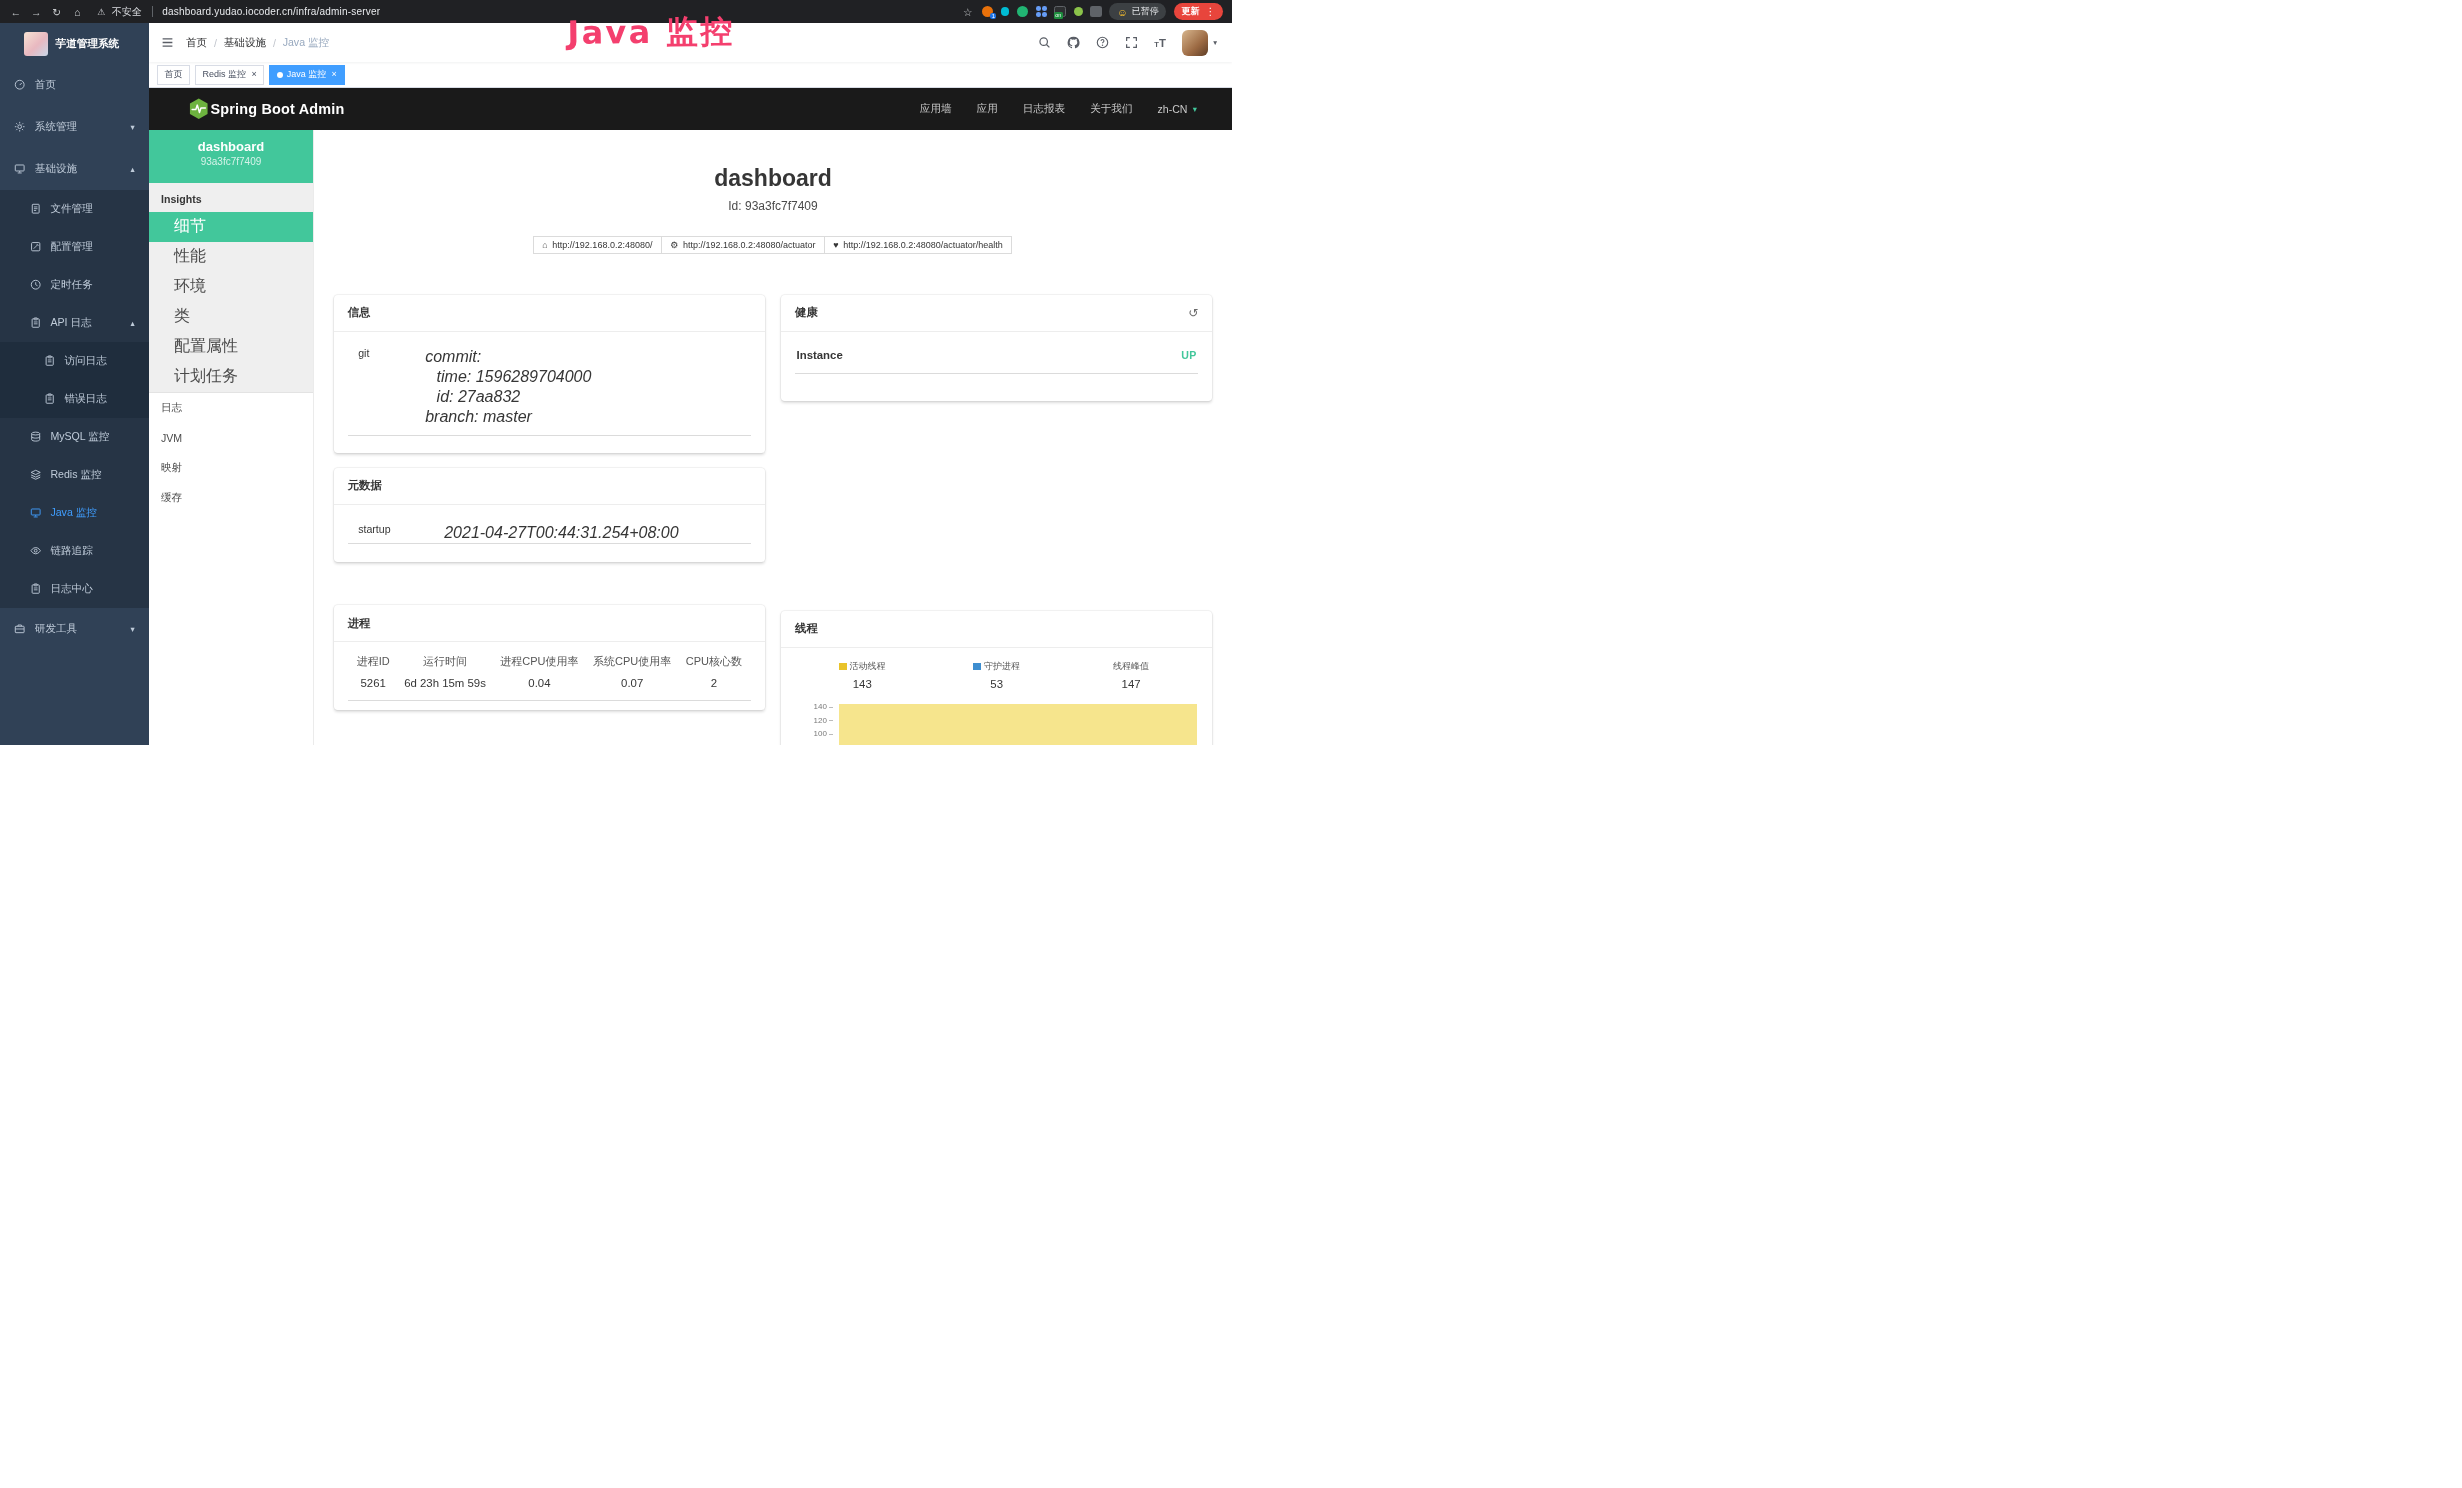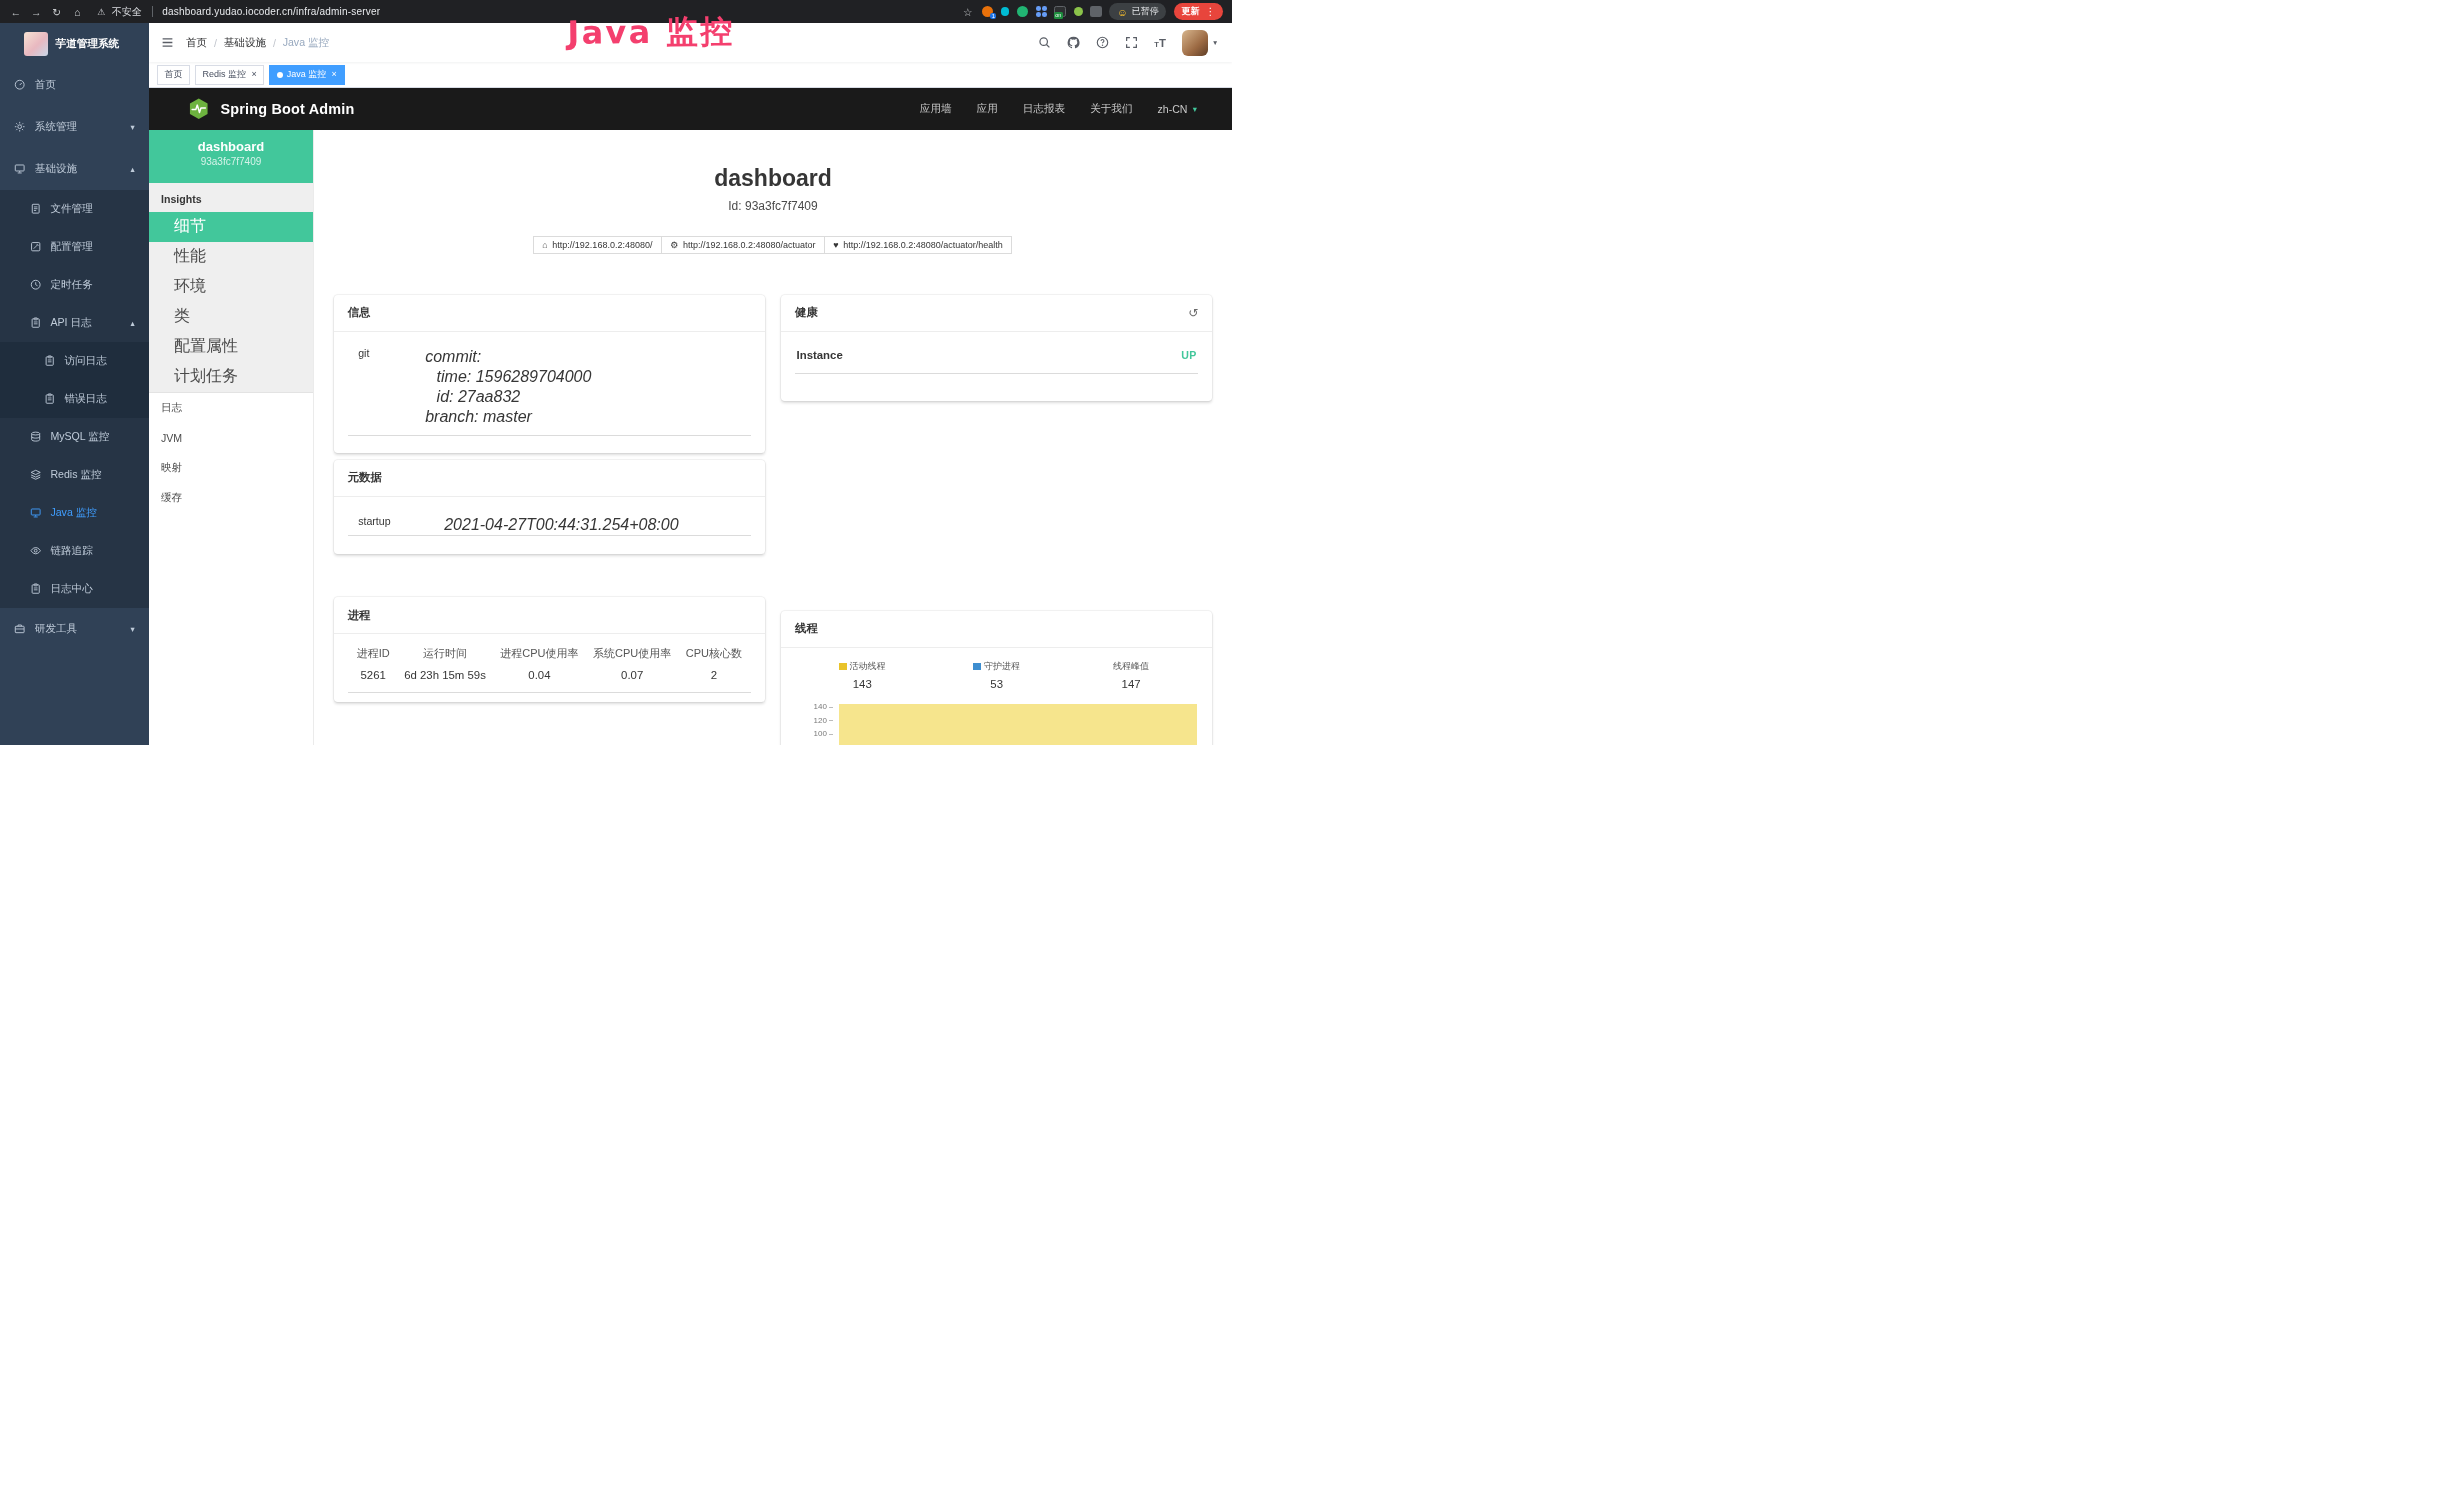--- a/index.html
+++ b/index.html
@@ -58,21 +58,21 @@
   .caret{font-size:7.6px;color:#5a5e66;}
 
   
   .tags{height:26px;background:#fff;border-bottom:0.8px solid #d8dce5;box-shadow:0 0.8px 2.3px 0 rgba(0,0,0,.04);display:flex;align-items:center;padding-left:7.6px;gap:4.6px;position:relative;z-index:2;}
   .tag{height:20px;display:inline-flex;align-items:center;gap:3.8px;padding:0 6.8px;border:0.8px solid #d8dce5;background:#fff;font-size:9px;color:#495060;cursor:pointer;white-space:nowrap;}
   .tag.active{background:#409eff;color:#fff;border-color:#409eff;}
   .tag .dot{width:6px;height:6px;border-radius:50%;background:#fff;display:inline-block;}
   .tag .x{font-size:9px;margin-left:1.5px;line-height:1;}
 
   
-  .sba-nav{height:42px;background:#1a1a1a;display:flex;align-items:center;padding:0 0 0 38px;gap:10px;}
+  .sba-nav{height:42px;background:#1a1a1a;display:flex;align-items:center;padding:0 0 0 38px;}
   .sba-logo{width:23.5px;height:23.5px;flex:0 0 auto;}
   .sba-brand{color:#fff;font-size:14.4px;font-weight:700;letter-spacing:0.2px;}
   .sba-links{margin-left:auto;display:flex;gap:25px;color:#c9c9c9;font-size:10.6px;align-items:center;padding-right:35px;}
   .sba-link{cursor:pointer;white-space:nowrap;}
   .lang{display:flex;align-items:center;gap:5.3px;cursor:pointer;}
   .lang .lang-caret{color:#42c79b;font-size:8.3px;}
 
   .sba-body{display:flex;height:615px;overflow:hidden;}
   .sba-side{width:165px;background:#fff;border-right:0.8px solid #ebebeb;flex:0 0 auto;}
   .instance{background:#42c79b;color:#fff;height:53px;padding:9px 7.6px 0;text-align:center;}
@@ -96,21 +96,21 @@
   .card{background:#fff;border-radius:3.8px;box-shadow:0 1.5px 3px rgba(10,10,10,.14),0 0 0 0.8px rgba(10,10,10,.05);}
   .card-head{padding:10.6px 13.7px;font-size:11.4px;font-weight:700;color:#363636;border-bottom:0.8px solid #ededed;display:flex;align-items:center;}
   .card-body{padding:13.7px;}
   .head-ic{margin-left:auto;color:#6a6a6a;font-size:12px;font-weight:400;cursor:pointer;}
 
   .kv-row{display:flex;border-bottom:0.8px solid #dbdbdb;padding:1.5px 1.5px 7.6px;}
   .kv-label{width:76px;padding-left:9px;font-size:10.6px;color:#363636;flex:0 0 auto;}
   .kv-label.wide{width:95px;}
   .kv-lines{font-size:16px;color:#363636;line-height:20px;font-style:italic;}
   .kv-lines .indent{padding-left:11.4px;}
-  .card-info{margin-bottom:7px;}
+  .card-info{margin-bottom:15px;}
   .card-info .card-body{padding-bottom:16.7px;}
   .card-meta{margin-bottom:43px;}
   .card-meta .card-body{padding:16.7px 13.7px 18px;}
   .card-meta .kv-row{padding-bottom:0;}
 
   .stats{display:flex;justify-content:space-between;border-bottom:0.8px solid #dbdbdb;padding:0 9px 10.6px;}
   .stat{text-align:center;}
   .s-label{font-size:11px;color:#565656;}
   .s-value{font-size:11.4px;color:#363636;margin-top:8.3px;}
   .card-process .card-body{padding:12px 13.7px 9px;}

